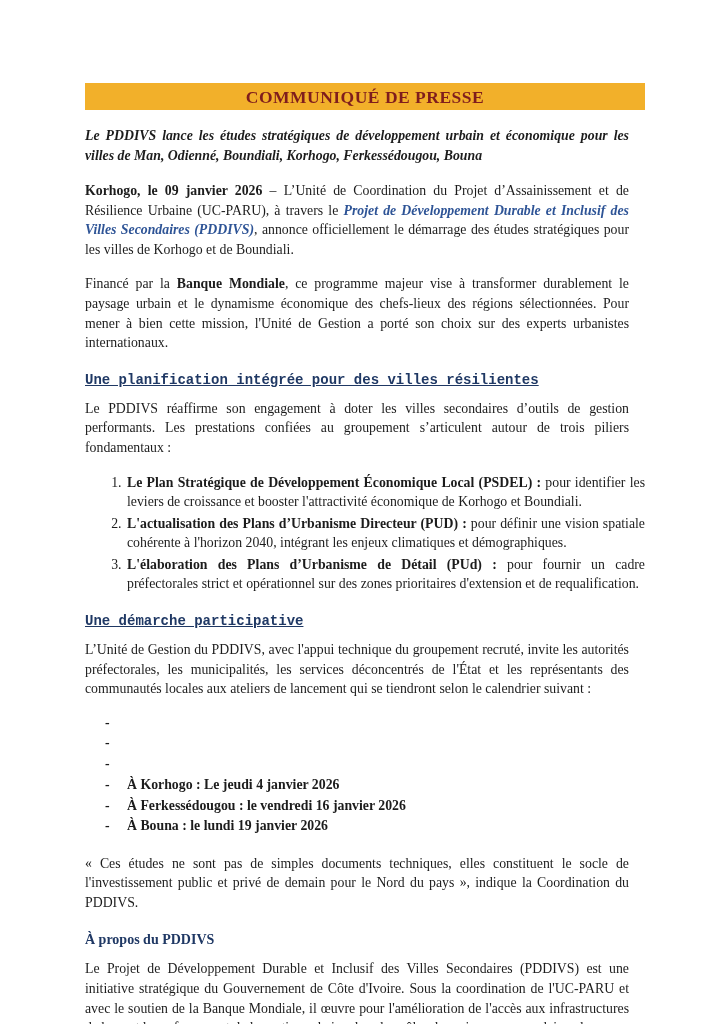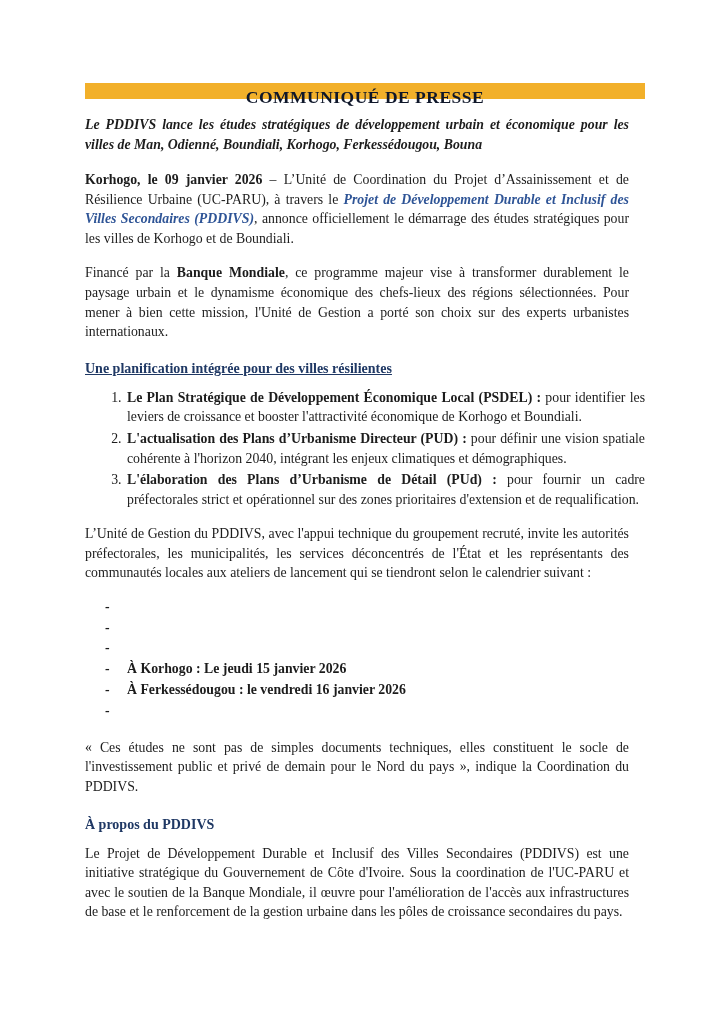--- a/index.html
+++ b/index.html
@@ -3,33 +3,33 @@
 <meta charset="utf-8">
 <style>
   html,body{margin:0;padding:0;background:#888;}
   .page{
     width:724px;height:1024px;background:#ffffff;position:relative;
     font-family:"Liberation Serif","DejaVu Serif",serif;
     color:#1c1c1c;overflow:hidden;box-sizing:border-box;
     padding:83px 79px 0 85px;
   }
   .banner{
-    background:#F2B02A;height:16px;line-height:29px;text-align:center;
-    font-weight:bold;font-size:17.5px;letter-spacing:.5px;color:#0f172a;
+    background:#F2B02A;height:27px;line-height:29px;text-align:center;
+    font-weight:bold;font-size:17.5px;letter-spacing:.5px;color:#7f1d1d;
     margin-bottom:16px;
   }
   p{margin:0 16px 15px 0;font-size:13.8px;line-height:1.42;text-align:justify;}
   .lede{font-weight:bold;font-style:italic;margin-bottom:16px;}
   .blue-bi{color:#2E5496;font-weight:bold;font-style:italic;}
   b.plain{font-weight:bold;}
   h2{
     font-size:14px;margin:19px 0 11px 0;color:#1F3864;font-weight:bold;
     font-family:"Liberation Serif","DejaVu Serif",serif;
   }
-  h2.ul span{text-decoration:underline;}
+  h2.ul span{text-decoration:underline;font-family:Liberation Mono, monospace;}
   ol.pillars{margin:0 0 15px 0;padding:0 0 0 40px;font-size:13.8px;line-height:1.42;}
   ol.pillars li{margin:0 0 2px 0;text-align:justify;padding-left:2px;}
   .schedule{margin:2px 0 19px 0;font-size:13.8px;}
   .schedule-item{display:flex;margin:0 0 3.5px 0;font-weight:bold;line-height:1.25;}
   .schedule-item .dash{width:22px;padding-left:20px;flex:none;}
   .quote{margin-bottom:20px;}
   .about-text{margin-bottom:0;}
 </style>
 </head>
 <body>
@@ -41,50 +41,53 @@
   </div>
 
   <p class="lede">Le PDDIVS lance les études stratégiques de développement urbain et économique pour les villes de Man, Odienné, Boundiali, Korhogo, Ferkessédougou, Bouna</p>
 
   <p><b class="plain">Korhogo, le 09 janvier 2026</b><span> – </span><span>L’Unité de Coordination du Projet d’Assainissement et de Résilience Urbaine (UC-PARU), à travers le </span><span class="blue-bi">Projet de Développement Durable et Inclusif des Villes Secondaires (PDDIVS)</span><span>, annonce officiellement le démarrage des études stratégiques pour les villes de Korhogo et de Boundiali.</span></p>
 
   <p><span>Financé par la </span><b class="plain">Banque Mondiale</b><span>, ce programme majeur vise à transformer durablement le paysage urbain et le dynamisme économique des chefs-lieux des régions sélectionnées. Pour mener à bien cette mission, l'Unité de Gestion a porté son choix sur des experts urbanistes internationaux.</span></p>
 
   <h2 class="ul"><span>Une planification intégrée pour des villes résilientes</span></h2>
 
+  <p>Le PDDIVS réaffirme son engagement à doter les villes secondaires d’outils de gestion performants. Les prestations confiées au groupement s’articulent autour de trois piliers fondamentaux :</p>
 
   <ol class="pillars">
     <li><b class="plain">Le Plan Stratégique de Développement Économique Local (PSDEL) :</b><span> pour identifier les leviers de croissance et booster l'attractivité économique de Korhogo et Boundiali.</span></li>
     <li><b class="plain">L'actualisation des Plans d’Urbanisme Directeur (PUD) :</b><span> pour définir une vision spatiale cohérente à l'horizon 2040, intégrant les enjeux climatiques et démographiques.</span></li>
     <li><b class="plain">L'élaboration des Plans d’Urbanisme de Détail (PUd) :</b><span> pour fournir un cadre préfectorales strict et opérationnel sur des zones prioritaires d'extension et de requalification.</span></li>
   </ol>
 
+  <h2 class="ul"><span>Une démarche participative</span></h2>
 
   <p>L’Unité de Gestion du PDDIVS, avec l'appui technique du groupement recruté, invite les autorités préfectorales, les municipalités, les services déconcentrés de l'État et les représentants des communautés locales aux ateliers de lancement qui se tiendront selon le calendrier suivant :</p>
 
   <div class="schedule">
     <div class="schedule-item">
       <span class="dash">-</span>
     </div>
     <div class="schedule-item">
       <span class="dash">-</span>
     </div>
     <div class="schedule-item">
       <span class="dash">-</span>
     </div>
     <div class="schedule-item">
       <span class="dash">-</span>
-      <span>À Korhogo : Le jeudi 15 janvier 2026</span>
+      <span>À Korhogo : Le jeudi 4 janvier 2026</span>
     </div>
     <div class="schedule-item">
       <span class="dash">-</span>
       <span>À Ferkessédougou : le vendredi 16 janvier 2026</span>
     </div>
     <div class="schedule-item">
       <span class="dash">-</span>
+      <span>À Bouna : le lundi 19 janvier 2026</span>
     </div>
   </div>
 
   <p class="quote">« Ces études ne sont pas de simples documents techniques, elles constituent le socle de l'investissement public et privé de demain pour le Nord du pays », indique la Coordination du PDDIVS.</p>
 
   <h2><span>À propos du PDDIVS</span></h2>
 
   <p class="about-text">Le Projet de Développement Durable et Inclusif des Villes Secondaires (PDDIVS) est une initiative stratégique du Gouvernement de Côte d'Ivoire. Sous la coordination de l'UC-PARU et avec le soutien de la Banque Mondiale, il œuvre pour l'amélioration de l'accès aux infrastructures de base et le renforcement de la gestion urbaine dans les pôles de croissance secondaires du pays.</p>
 
 </div>

